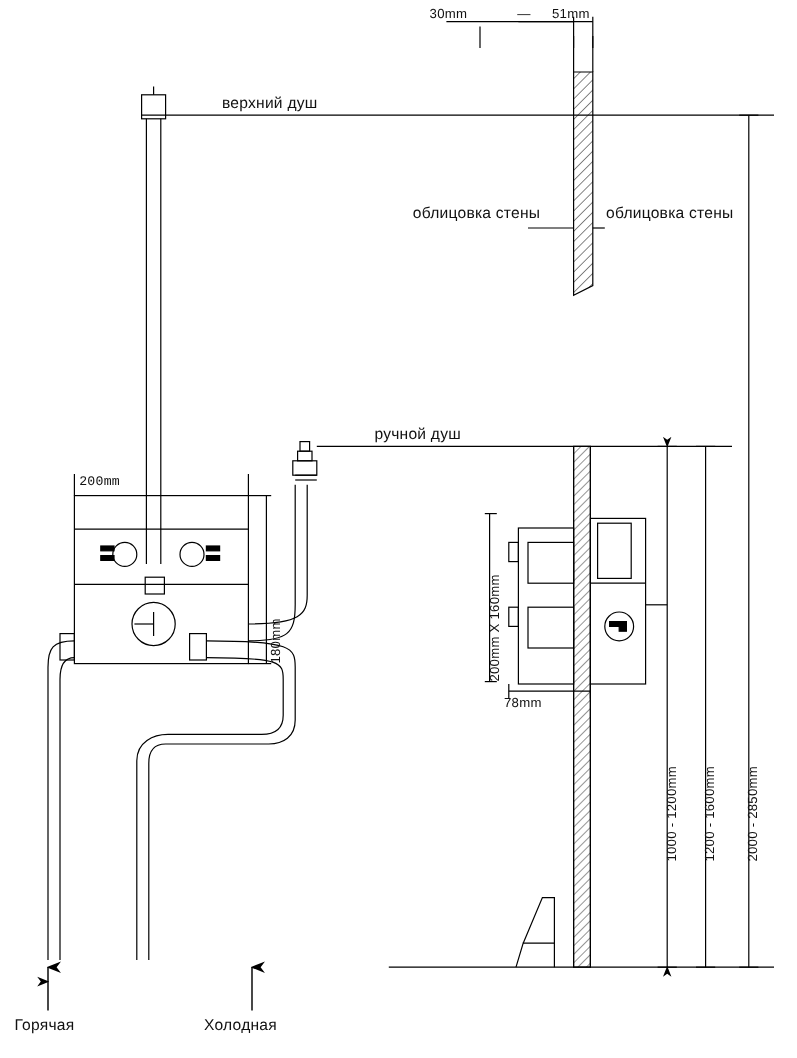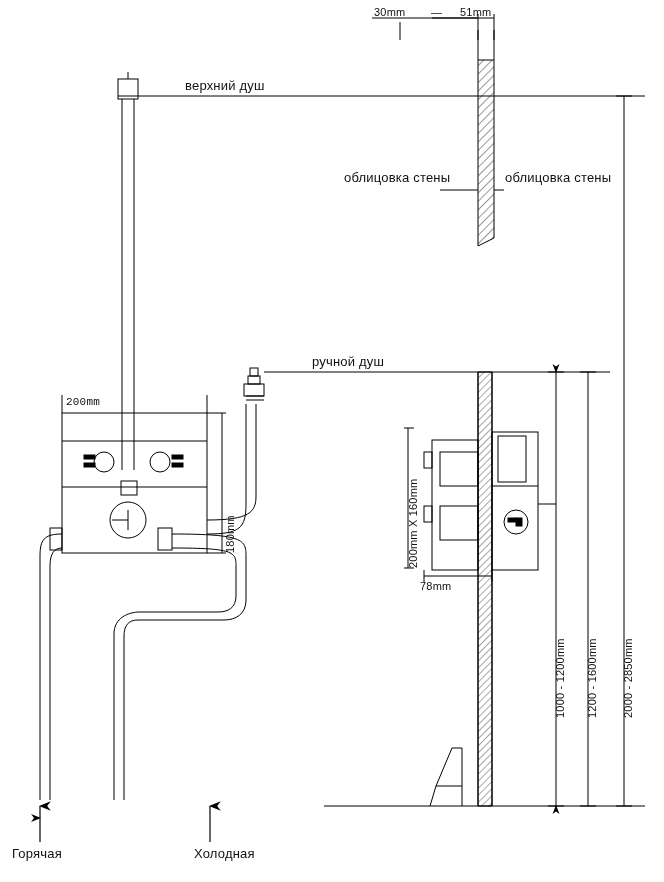--- a/index.html
+++ b/index.html
@@ -154,31 +154,31 @@
 
       <line x1="538" y1="504" x2="556" y2="504"></line>
     </g>
   </svg>
 
   <div class="lbl" style="left:185px;top:78px;">верхний душ</div>
   <div class="lbl" style="left:312px;top:354px;">ручной душ</div>
   <div class="lbl" style="left:344px;top:170px;">облицовка стены</div>
   <div class="lbl" style="left:505px;top:170px;">облицовка стены</div>
 
-  <div class="lbl small" style="left:374px;top:6px;">30mm</div>
+  <div class="lbl small" style="left:358px;top:6px;">30mm</div>
   <div class="lbl small" style="left:431px;top:6px;">—</div>
   <div class="lbl small" style="left:460px;top:6px;">51mm</div>
 
   <div class="lbl small" style="left:66px;top:396px;font-family:Liberation Mono, monospace;">200mm</div>
 
   <div class="lbl small vert" style="left:224px;top:553px;transform:rotate(-90deg);">180mm</div>
 
   <div class="lbl small vert" style="left:407px;top:568px;transform:rotate(-90deg);">200mm  X  160mm</div>
 
   <div class="lbl small" style="left:420px;top:580px;text-align:right;">78mm</div>
 
   <div class="lbl small vert" style="left:554px;top:718px;transform:rotate(-90deg);">1000 - 1200mm</div>
   <div class="lbl small vert" style="left:586px;top:718px;transform:rotate(-90deg);">1200 - 1600mm</div>
   <div class="lbl small vert" style="left:622px;top:718px;transform:rotate(-90deg);">2000 - 2850mm</div>
 
   <div class="lbl" style="left:12px;top:846px;text-align:center;">Горячая</div>
-  <div class="lbl" style="left:170px;top:846px;margin-left:24px;">Холодная</div>
+  <div class="lbl" style="left:170px;top:846px;">Холодная</div>
 </div>
 
 </body></html>

